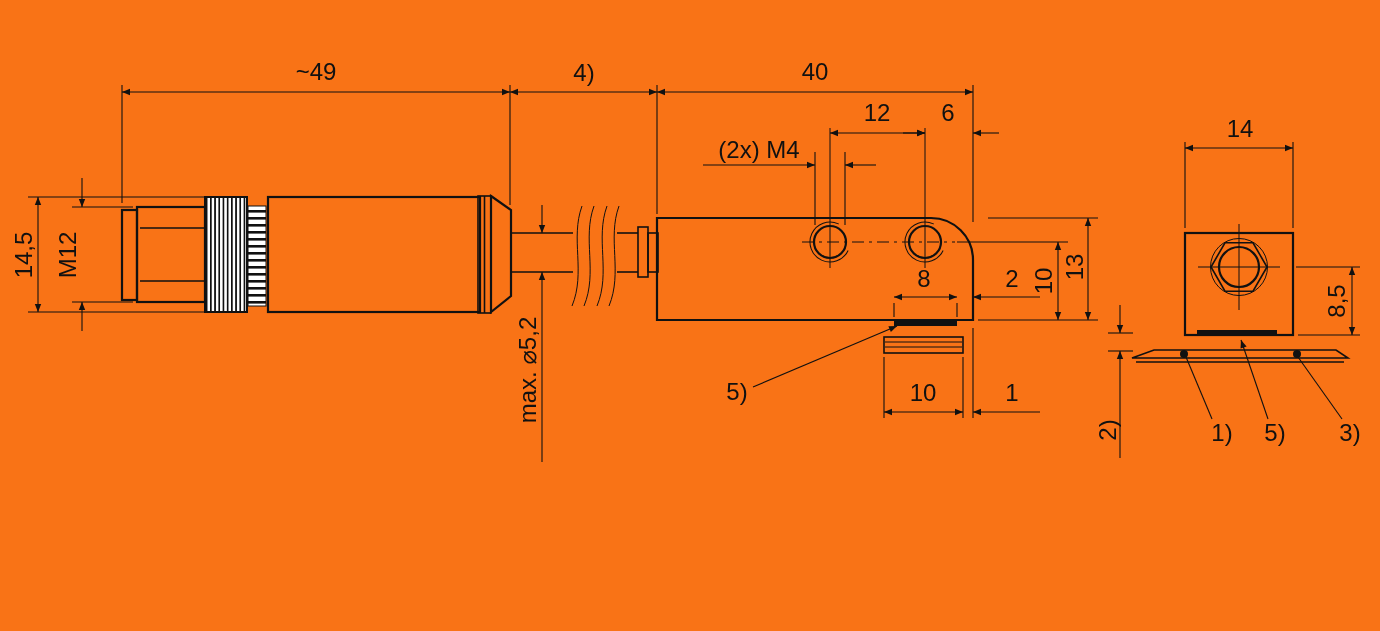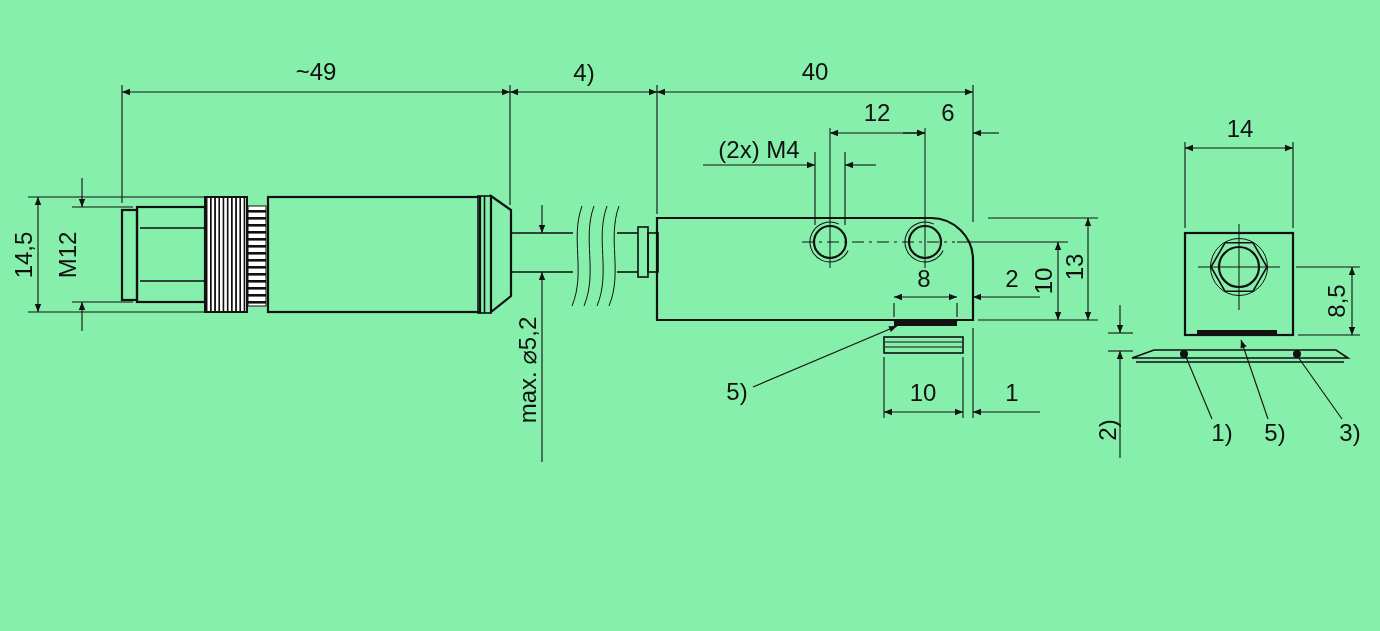--- a/index.html
+++ b/index.html
@@ -1,16 +1,16 @@
 <!DOCTYPE html>
 <html><head>
 <meta charset="utf-8">
 <style>
   html,body{margin:0;padding:0;background:#ffffff;}
-  .stage{position:relative;width:1380px;height:631px;background:#86efac;overflow:hidden;}
+  .stage{position:relative;width:1380px;height:631px;background:#f97316;overflow:hidden;}
   svg text{font-family:"Liberation Sans","DejaVu Sans",sans-serif;font-size:24px;fill:#111;}
   .dimtxt{text-anchor:middle;dominant-baseline:auto;}
   .outline{stroke:#111;stroke-width:2.2;fill:none;}
   .outline-thin{stroke:#111;stroke-width:1.6;fill:none;}
   .dim{stroke:#111;stroke-width:1.1;fill:none;}
   .center{stroke:#111;stroke-width:1;fill:none;}
   .blackbar{fill:#111;stroke:none;}
 </style>
 </head>
 <body>

